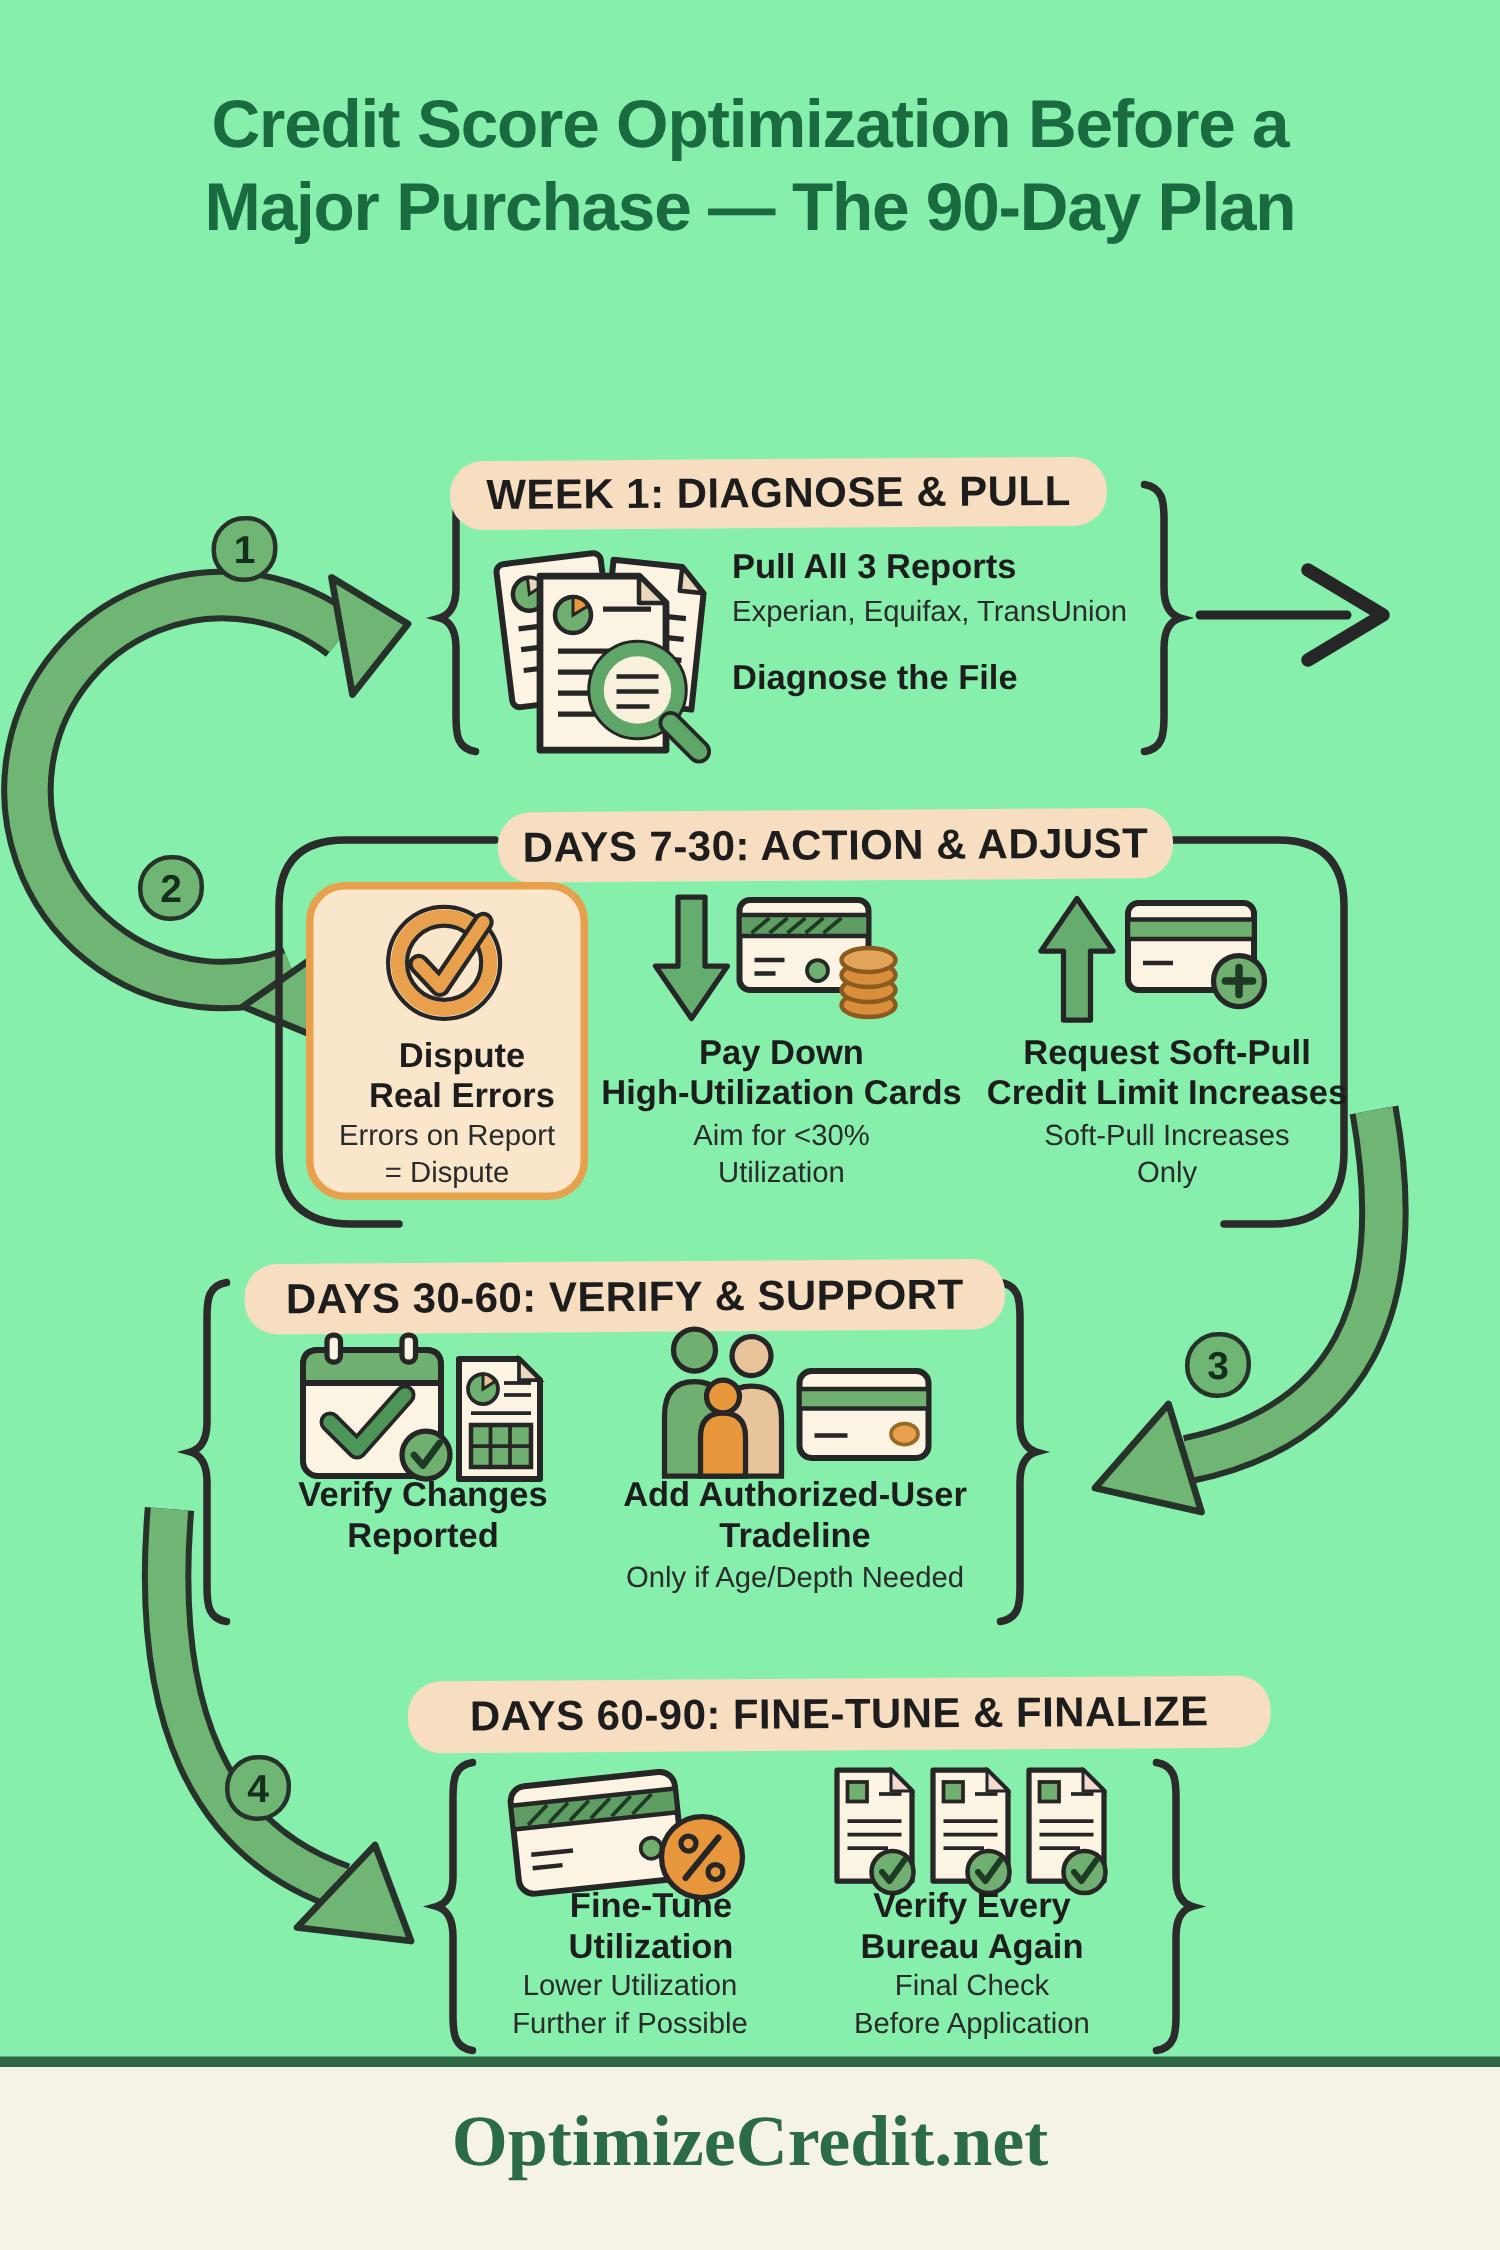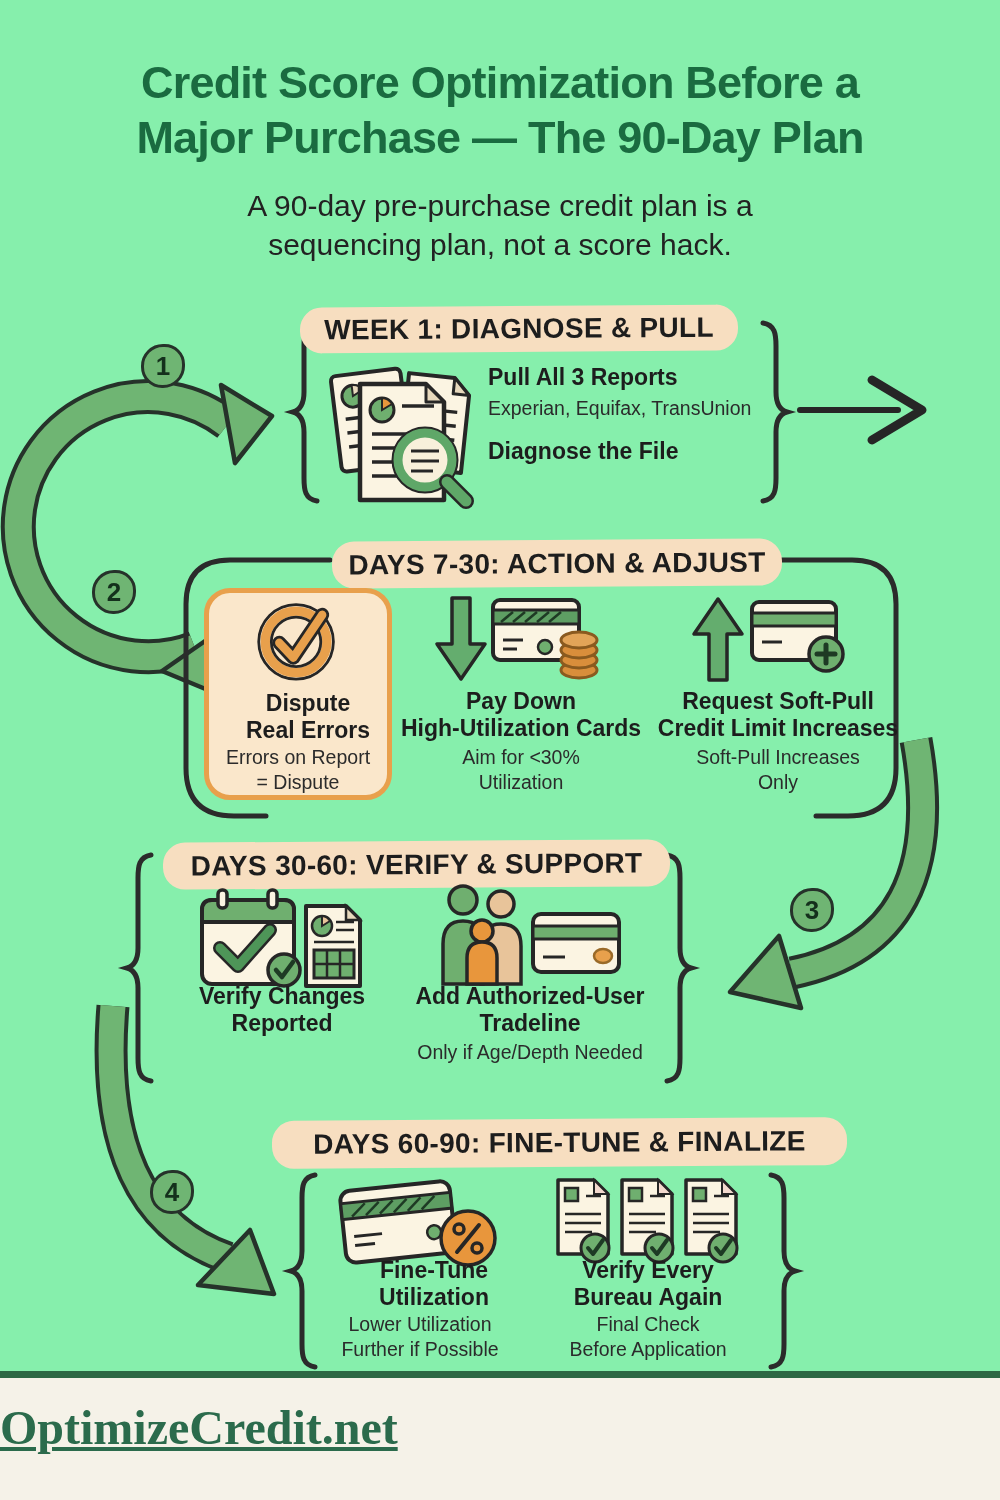--- a/index.html
+++ b/index.html
@@ -40,23 +40,23 @@
     color:#14301C; font-weight:700; font-size:26px;
     display:flex; align-items:center; justify-content:center;
   }
   .dispute-card {
     left:204px; top:588px; width:188px; height:212px; box-sizing:border-box;
     background:#FAE7CB; border:5px solid #E8A04C; border-radius:26px;
   }
   .rule { left:0; top:1371px; width:1000px; height:7px; background:#2E6844; }
   .footer-band { left:0; top:1378px; width:1000px; height:122px; background:#F5F2E8; }
   .footer-text {
-    left:0; top:1400px; width:1000px; 
+    left:0; top:1400px; width:1000px; text-align:center;
     font-family:"Liberation Serif","DejaVu Serif",serif;
-    font-size:48px; font-weight:700; color:#2B6B4C;text-decoration:underline;
+    font-size:48px; font-weight:700; color:#2B6B4C;
   }
   svg { display:block; }
 </style>
 </head>
 <body>
 
 <div id="canvas">
 
   <svg class="abs" style="left:0;top:0" width="1000" height="1500" viewBox="0 0 1000 1500">
 
@@ -106,22 +106,20 @@
     <g transform="translate(290,1172)">
       <path d="M 25 3 C 13 5 12 14 12 26 L 12 79 C 12 91 8 97 1 99 C 8 101 12 107 12 119 L 12 172 C 12 184 13 193 25 195" fill="none" stroke="#2B2B2B" stroke-width="5" stroke-linecap="round"></path>
     </g>
     <g transform="translate(796,1172) scale(-1,1)">
       <path d="M 25 3 C 13 5 12 14 12 26 L 12 79 C 12 91 8 97 1 99 C 8 101 12 107 12 119 L 12 172 C 12 184 13 193 25 195" fill="none" stroke="#2B2B2B" stroke-width="5" stroke-linecap="round"></path>
     </g>
   </svg>
 
   <div class="abs page-title pre">Credit Score Optimization Before a
 Major Purchase — The 90-Day Plan</div>
-  <div class="abs page-subtitle pre">A 90-day pre-purchase credit plan is a
-sequencing plan, not a score hack.</div>
 
   <div class="abs pill" style="left:300px;top:306px;width:438px;height:46px">WEEK 1: DIAGNOSE &amp; PULL</div>
   <div class="abs num" style="left:141px;top:344px">1</div>
 
   <span class="abs" style="left:322px;top:348px">
     <svg width="160" height="162" viewBox="0 0 160 162" style="overflow:visible">
       <g transform="rotate(-7 50 72)">
         <rect x="14" y="24" width="70" height="96" rx="5" fill="#FBF4E2" stroke="#262626" stroke-width="4"></rect>
         <circle cx="34" cy="46" r="11" fill="#6FAF6F" stroke="#262626" stroke-width="3"></circle>
         <path d="M 34 46 L 34 35 A 11 11 0 0 1 44 41 Z" fill="#E8D9BD" stroke="#262626" stroke-width="2"></path>

